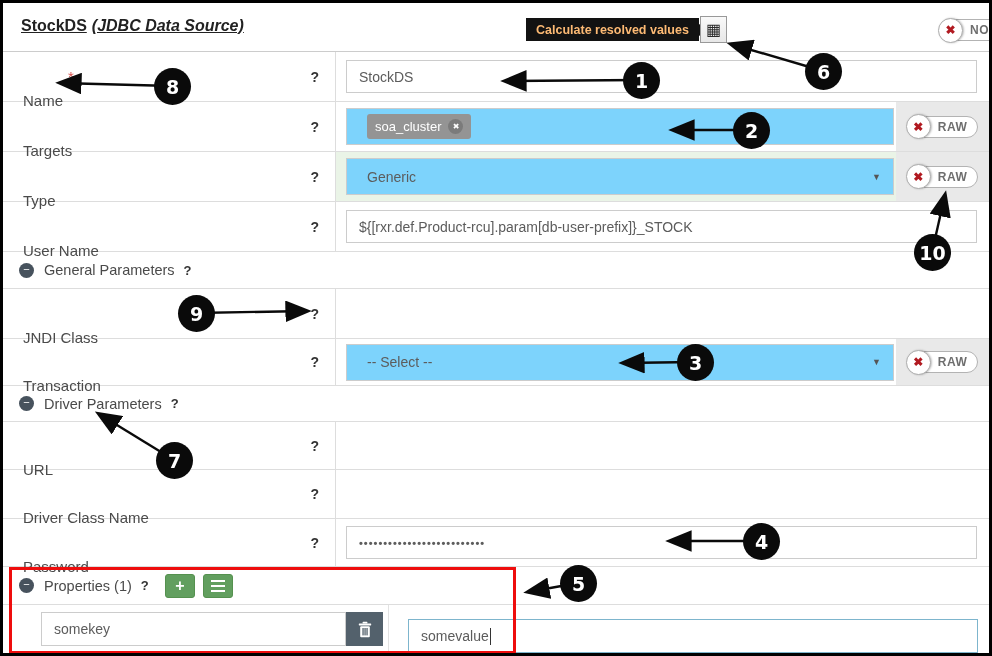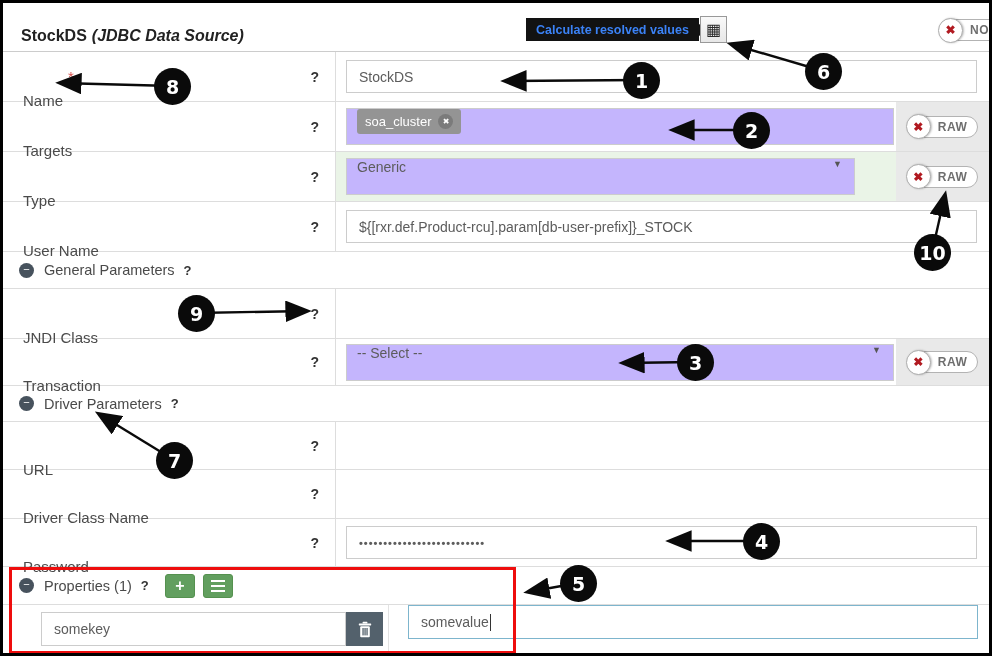--- a/index.html
+++ b/index.html
@@ -4,24 +4,24 @@
 <style>
   * { margin:0; padding:0; box-sizing:border-box; }
   html,body { background:#fff; }
   body { font-family:"Liberation Sans", sans-serif; }
   #page {
     position:relative; width:992px; height:656px;
     border:3px solid #000; background:#fff; overflow:hidden;
   }
   
   .hdr { position:relative; height:49px; border-bottom:1px solid #ccc; }
-  .title { position:absolute; left:18px; top:24px; font-size:16px; font-weight:bold; color:#222; }
+  .title { position:absolute; left:18px; top:14px; font-size:16px; font-weight:bold; color:#222;text-decoration:underline; }
   .title .t-sub { font-style:italic; margin-left:5px; }
   .calc-tip {
-    position:absolute; left:523px; top:15px; height:23px; background:#121212; color:#3b82f6;
+    position:absolute; left:523px; top:15px; height:23px; background:#121212; color:#fdba74;
     font-size:12.5px; font-weight:bold; display:flex; align-items:center; padding:0 10px;
   }
   .calc-tip::after {
     content:""; position:absolute; right:-9px; top:50%; margin-top:-6px;
     border-top:6px solid transparent; border-bottom:6px solid transparent; border-left:9px solid #121212;
   }
   .calc-btn {
     position:absolute; left:697px; top:13px; width:27px; height:27px;
     border:1px solid #999; background:linear-gradient(#f9f9f9,#e7e7e7);
     display:flex; align-items:center; justify-content:center; font-size:16px; color:#2b2b2b; cursor:pointer;
@@ -49,30 +49,30 @@
   .flabel { font-size:15px; color:#4a4a4a;margin-top:47px; }
   .req { color:#d9534f; margin-left:5px; font-size:15px; }
   .help { position:absolute; right:16px; top:50%; transform:translateY(-50%);
           font-size:14px; font-weight:bold; color:#333; cursor:pointer; }
   .value-cell { flex:1; display:flex; align-items:center; padding-left:10px; position:relative; }
   .tinput {
     flex:1; height:33px; border:1px solid #ccc; background:#fff; padding:0 12px;
     font-family:"Liberation Sans", sans-serif; font-size:14px; color:#5c5c5c; margin-right:12px; outline:none;
   }
   .boxfield {
-    flex:1; height:37px; border:1px solid #ccc; background:#c4b5fd; display:flex; 
-    padding:0 10px; margin-right:2px; font-size:14px; color:#5c5c5c; position:relative;
+    flex:1; height:37px; border:1px solid #ccc; background:#7dd3fc; display:flex; align-items:center;
+    padding:0 20px; margin-right:2px; font-size:14px; color:#5c5c5c; position:relative;
   }
   .selfield { cursor:pointer; }
   .caret { position:absolute; right:12px; font-size:9px; color:#555; }
   .raw-zone {
     flex:0 0 93px; align-self:stretch; background:#e9e9e9;
     display:flex; align-items:center; justify-content:center;
   }
-  .row-green .value-cell { background:#eaf4e7;gap:39px; }
+  .row-green .value-cell { background:#eaf4e7; }
   
   .tag {
     display:inline-flex; align-items:center; background:#949494; color:#fff; border-radius:3px;
     height:25px; padding:0 8px; font-size:13px; gap:7px;
   }
   .tag-x {
     width:15px; height:15px; border-radius:50%; background:#7b7b7b; color:#fff; font-size:8px;
     display:flex; align-items:center; justify-content:center; cursor:pointer;
   }
   
@@ -96,21 +96,21 @@
   .prop-key-cell { flex:0 0 386px; border-right:1px solid #e2e2e2; display:flex; align-items:center;
                    padding:0 5px 0 38px; }
   .key-input {
     flex:1; height:34px; border:1px solid #ccc; padding:0 12px; font-family:"Liberation Sans", sans-serif;
     font-size:14px; color:#5c5c5c; outline:none;
   }
   .trash-btn {
     width:37px; height:34px; background:#53616c; border:none; display:flex; align-items:center;
     justify-content:center; cursor:pointer; flex:0 0 37px;
   }
-  .prop-val-cell { flex:1; display:flex; align-items:flex-start; padding:0 11px 0 19px; }
+  .prop-val-cell { flex:1; display:flex; align-items:flex-end; padding:0 11px 0 19px; }
   .val-input {
     flex:1; height:34px; border:1px solid #7db5cd; background:#fff; display:flex; align-items:center;
     padding:0 12px; font-size:14px; color:#5c5c5c;
   }
   .text-cursor { display:inline-block; width:1.5px; height:17px; background:#333; margin-left:1px; }
   
   .red-box { position:absolute; left:6px; top:564px; width:507px; height:87px;
              border:3px solid #ee0d0d; z-index:40; pointer-events:none; }
   #arrows { position:absolute; left:0; top:0; z-index:50; pointer-events:none; }
   .ann {

